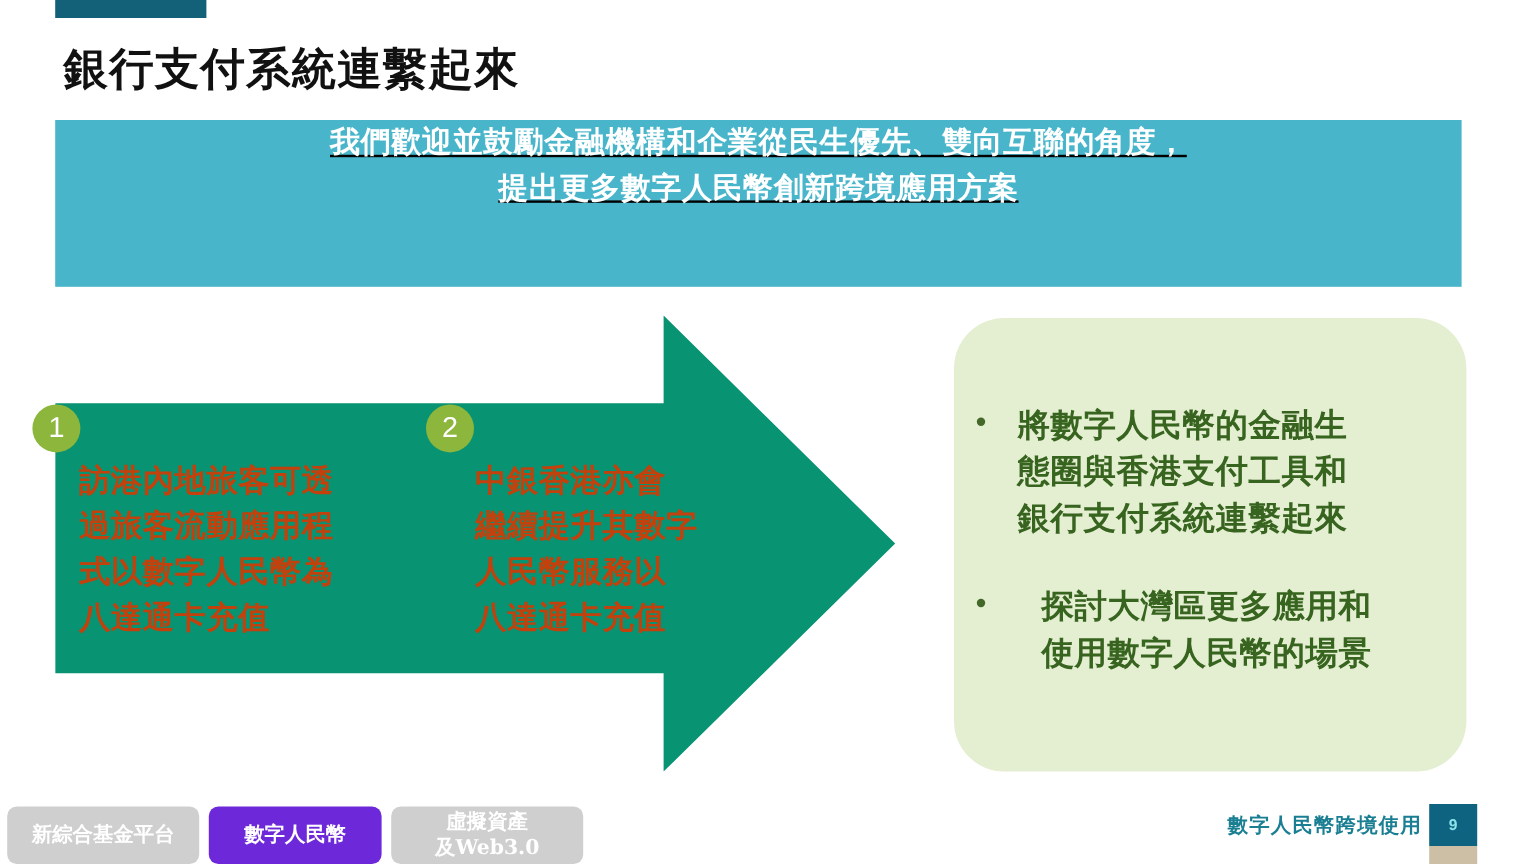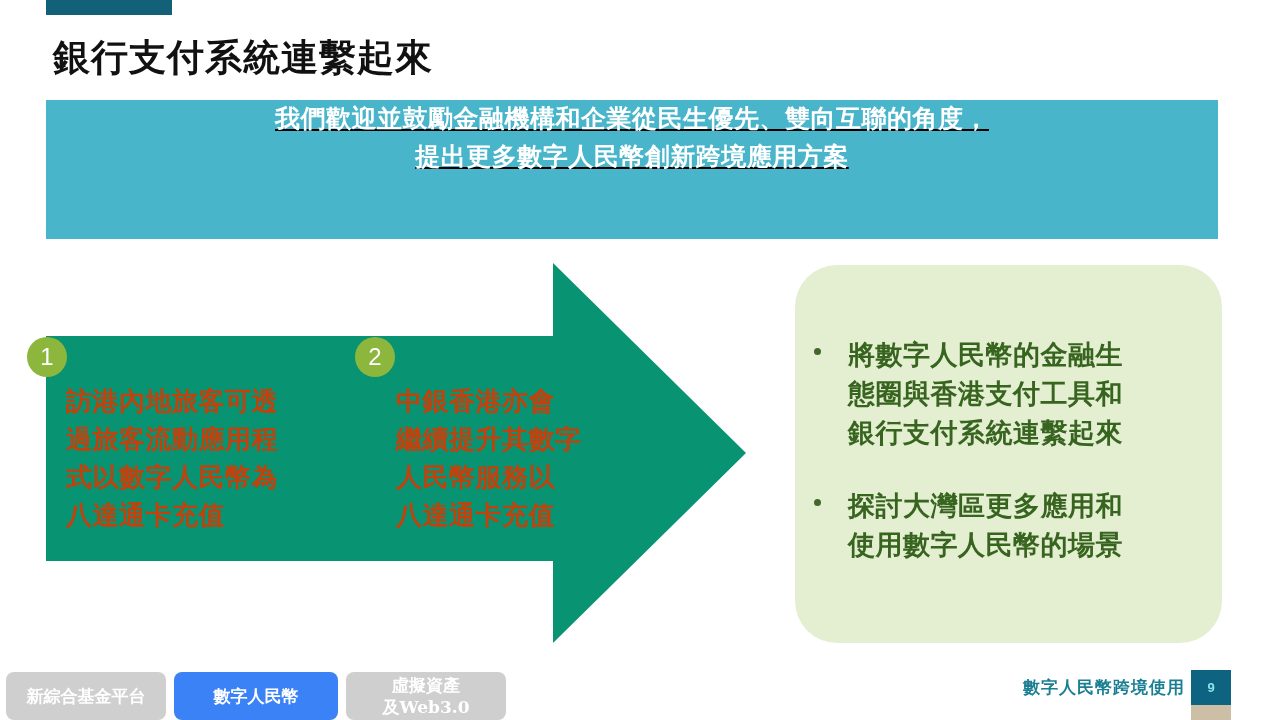--- a/index.html
+++ b/index.html
@@ -126,21 +126,21 @@
     position: absolute;
     left: 814px;
     top: 335px;
     width: 400px;
   }
   .bullet-row {
     display: flex;
     align-items: flex-start;
     margin-bottom: 34px;
   }
-  .bullet-row:last-child { margin-bottom: 0; }
+  .bullet-row:last-child { margin-bottom: 0; gap: 20px; }
   .bullet-dot {
     flex: 0 0 auto;
     width: 34px;
     padding-top: 13px;
     color: #43682a;
     font-size: 18px;
     line-height: 0;
     text-align: left;
   }
   .bullet-dot span {
@@ -180,21 +180,21 @@
     color: #ffffff;
     font-family: "DejaVu Serif", "Liberation Serif", serif;
     font-weight: bold;
     font-size: 17px;
     line-height: 22px;
     white-space: pre-line;
     margin-right: 8px;
     box-sizing: border-box;
   }
   .tab-inactive { background: #cfcfcf; }
-  .tab-active   { background: #3b82f6; width: 164px; }
+  .tab-active   { background: #6d28d9; width: 144px; }
 
   .dept-name {
     position: absolute;
     right: 94px;
     top: 676px;
     color: #1b7f94;
     font-family: "DejaVu Serif", "Liberation Serif", serif;
     font-weight: bold;
     font-size: 17px;
     letter-spacing: 1px;

